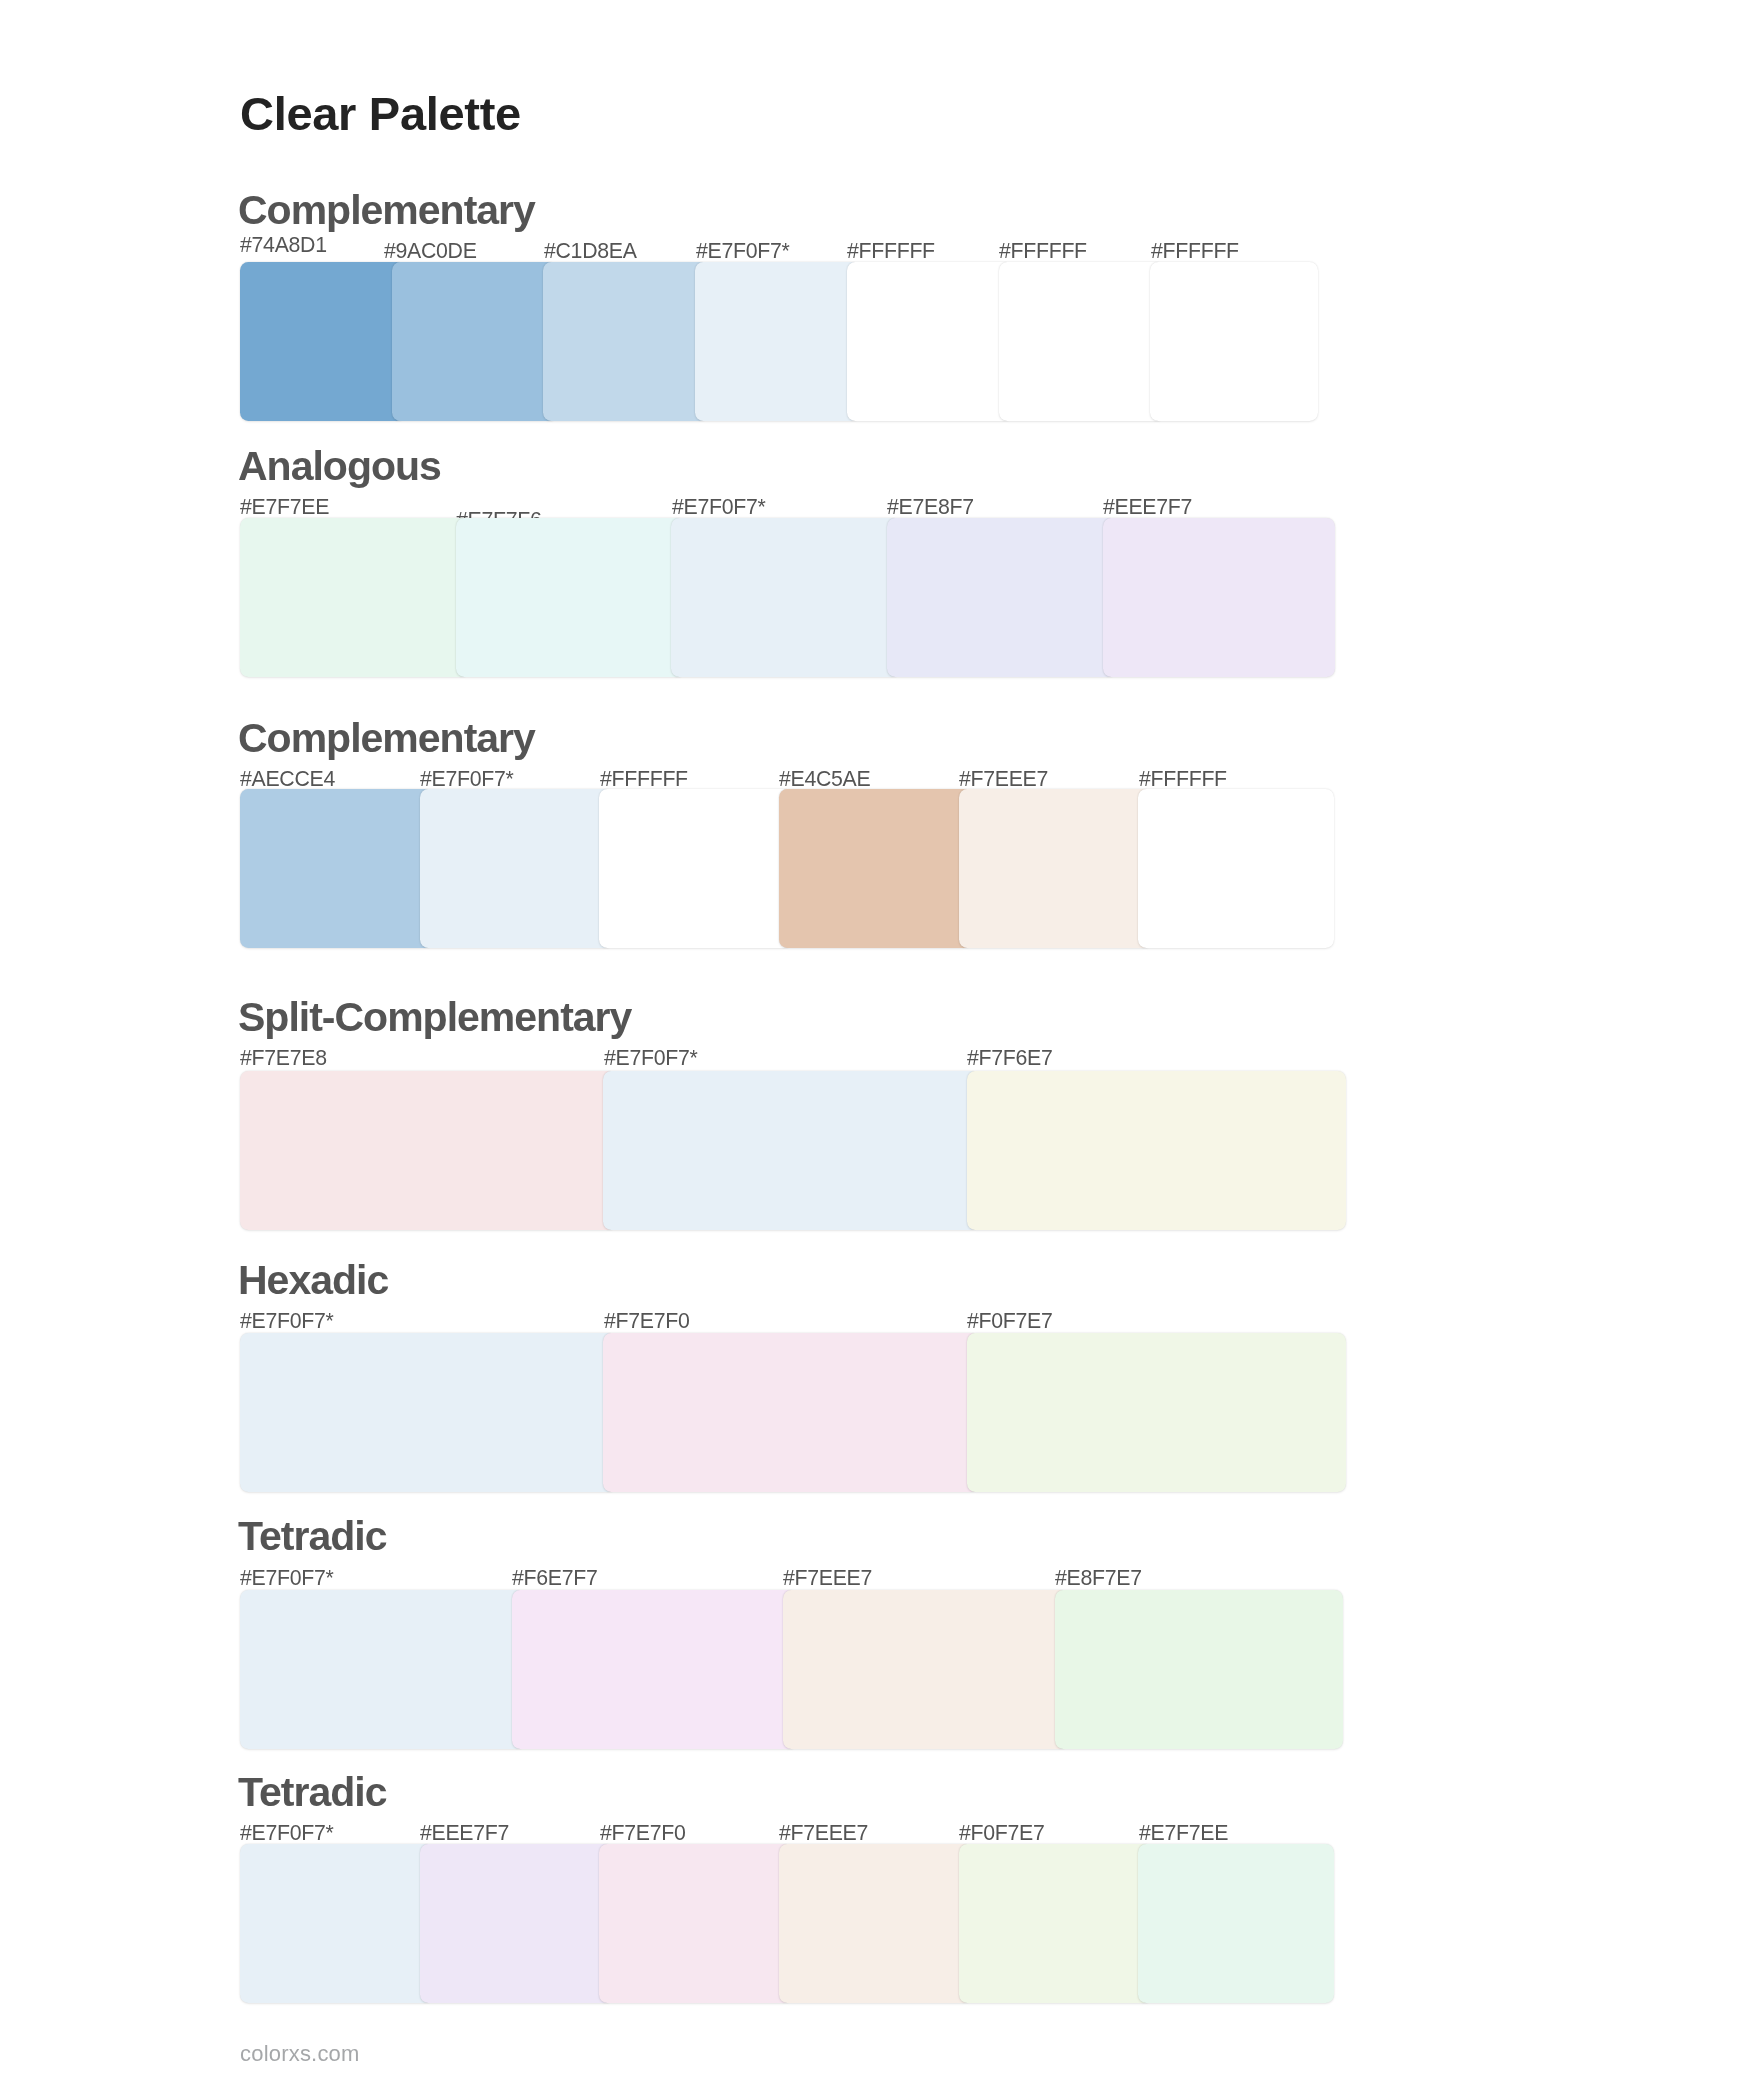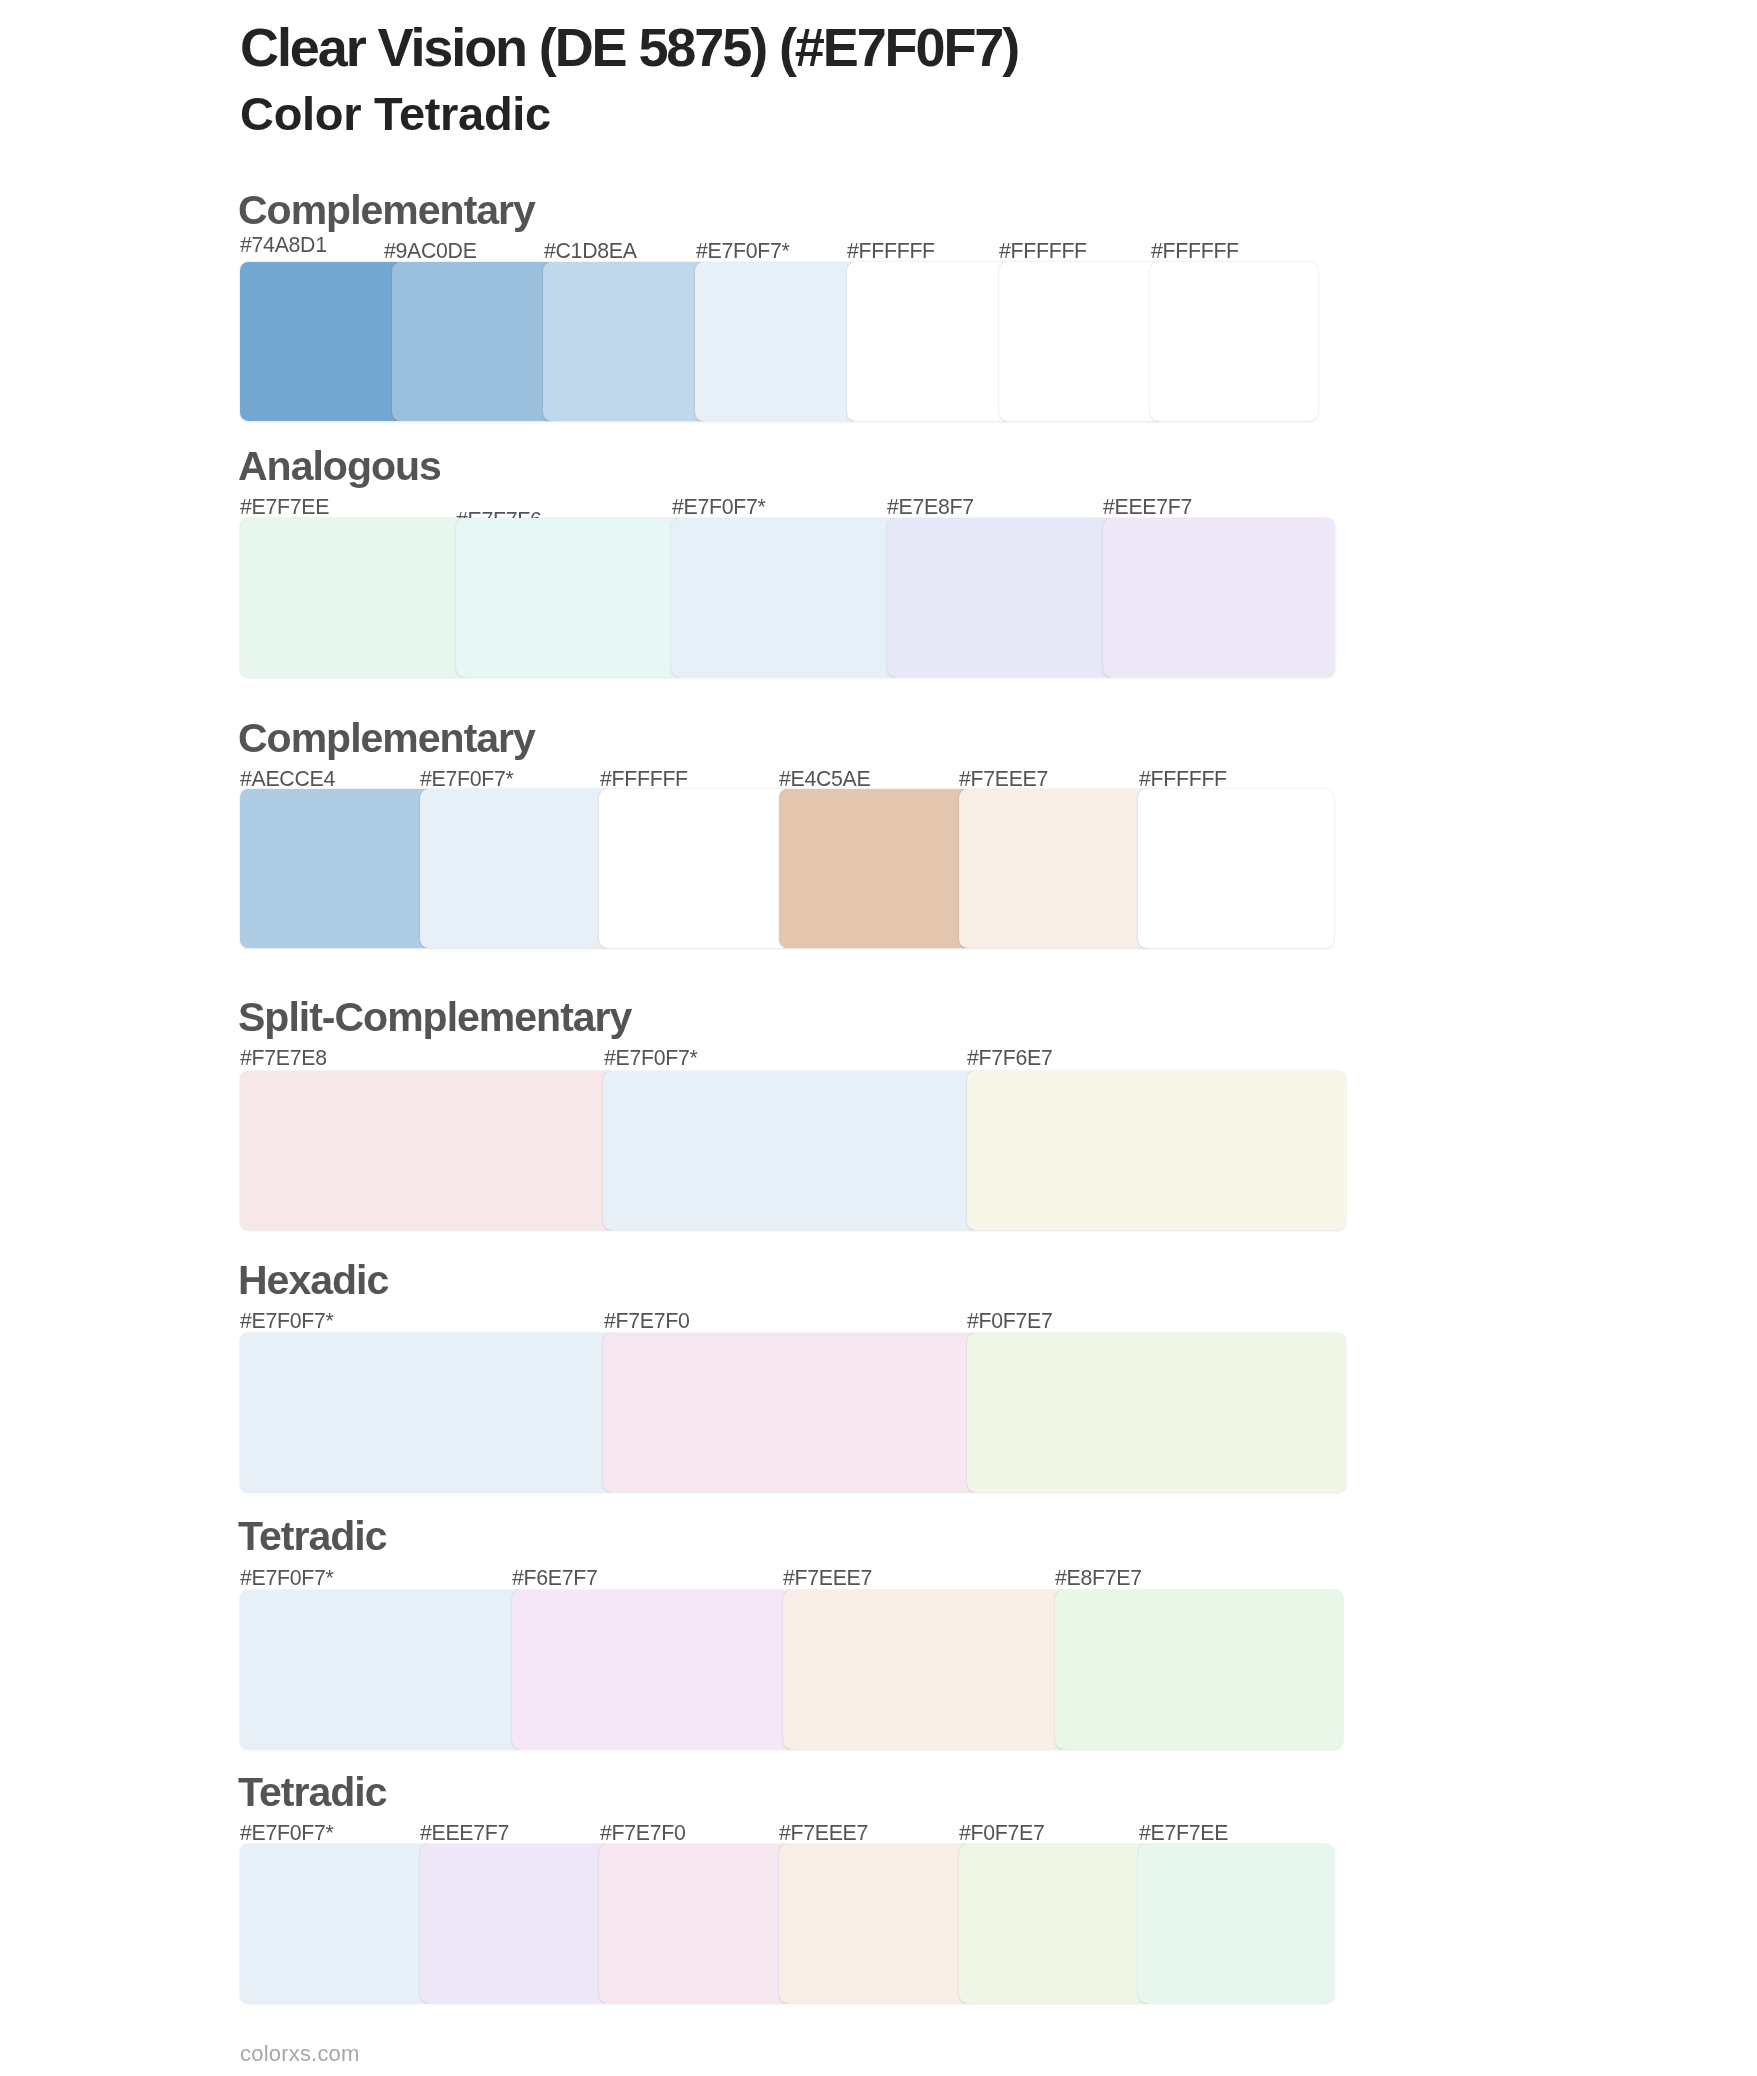--- a/index.html
+++ b/index.html
@@ -39,22 +39,21 @@
   .footer {
     position:absolute; transform:translateZ(0); left:240px; top:2043px;
     font-size:22px; line-height:22px; letter-spacing:0.2px;
     color:#a5a7a9; white-space:nowrap;
   }
 </style>
 </head>
 <body>
 
 <div id="page">
-  <h1 class="title-line1">Clear Vision (DE 5875) (#E7F0F7)</h1>
-  <div class="title-line2">Color Tetradic</div>
+  <div class="title-line2">Clear Palette</div>
   <section class="scheme">
     <h2 class="sec-title" style="top:190px">Complementary</h2>
     <div class="swatch-row" style="top:262px">
       <div class="sw" style="left:0px;width:165px;background:#74A8D1;z-index:1"></div>
       <div class="sw" style="left:152px;width:165px;background:#9AC0DE;z-index:2"></div>
       <div class="sw" style="left:303px;width:165px;background:#C1D8EA;z-index:3"></div>
       <div class="sw" style="left:455px;width:165px;background:#E7F0F7;z-index:4"></div>
       <div class="sw" style="left:607px;width:165px;background:#FFFFFF;z-index:5"></div>
       <div class="sw" style="left:759px;width:165px;background:#FFFFFF;z-index:6"></div>
       <div class="sw" style="left:910px;width:168px;background:#FFFFFF;z-index:7"></div>

